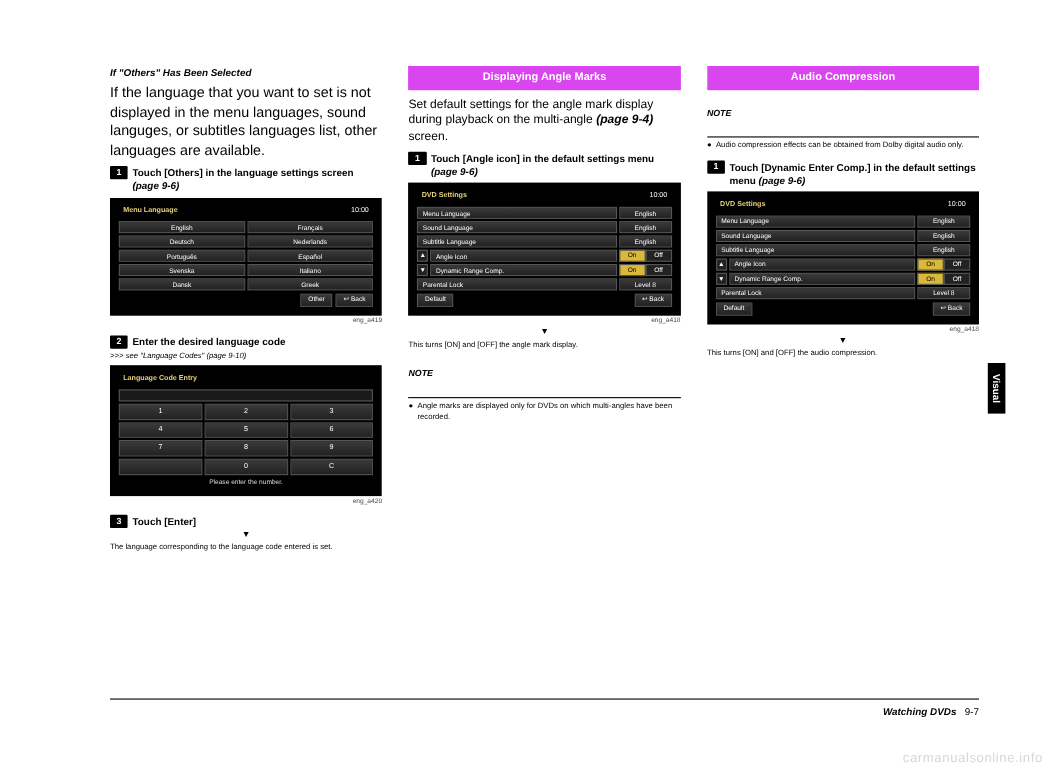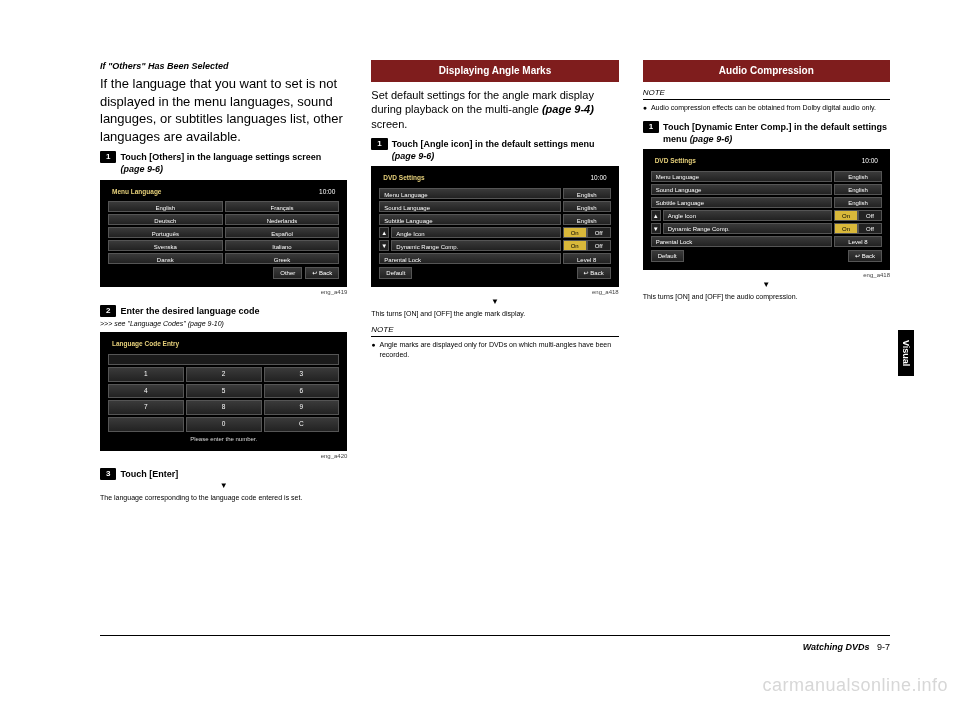--- a/index.html
+++ b/index.html
@@ -40,35 +40,35 @@
     font-size: 8px;
     padding: 0 6px;
     border-radius: 1px;
     line-height: 12px;
     flex-shrink: 0;
   }
   .step-text { font-weight: bold; font-size: 9px; }
   .step-ref { font-style: italic; font-weight: bold; }
   .xref { font-style: italic; font-size: 7px; margin-top: 2px; color: #000; }
   .section-bar {
-    background: #7f1d1d;
+    background: #d946ef;
     color: #fff;
     text-align: center;
     font-weight: bold;
     font-size: 10px;
     padding: 4px 0;
     margin-bottom: 6px;
   }
   .note-head {
     font-style: italic;
-    font-weight: normal;
+    font-weight: bold;
     font-size: 8px;
     border-bottom: 0.5px solid #000;
-    margin: 6px 0 3px 0;
-    padding-bottom: 1px;
+    margin: 16px 0 3px 0;
+    padding-bottom: 16px;
   }
   .bullet-row { display: flex; gap: 4px; font-size: 7px; }
   .bullet-dot { flex-shrink: 0; }
   .downarrow { text-align: center; font-size: 8px; margin: 1px 0; }
   .caption { text-align: right; font-size: 6px; color: #444; margin-top: 1px; }
 
   
   .shot {
     background: #000;
     color: #fff;
@@ -119,21 +119,21 @@
     font-size: 9px;
     font-weight: bold;
     padding: 10px 3px;
     writing-mode: vertical-rl;
     text-orientation: mixed;
   }
   .watermark {
     position: absolute;
     right: 12px;
     bottom: 12px;
-    font-size: 18px;
+    font-size: 12px;
     color: #d7d7d7;
     font-family: Arial, sans-serif;
     letter-spacing: 0.5px;
   }
 </style>
 </head>
 <body>
 
 <div class="page">
 

